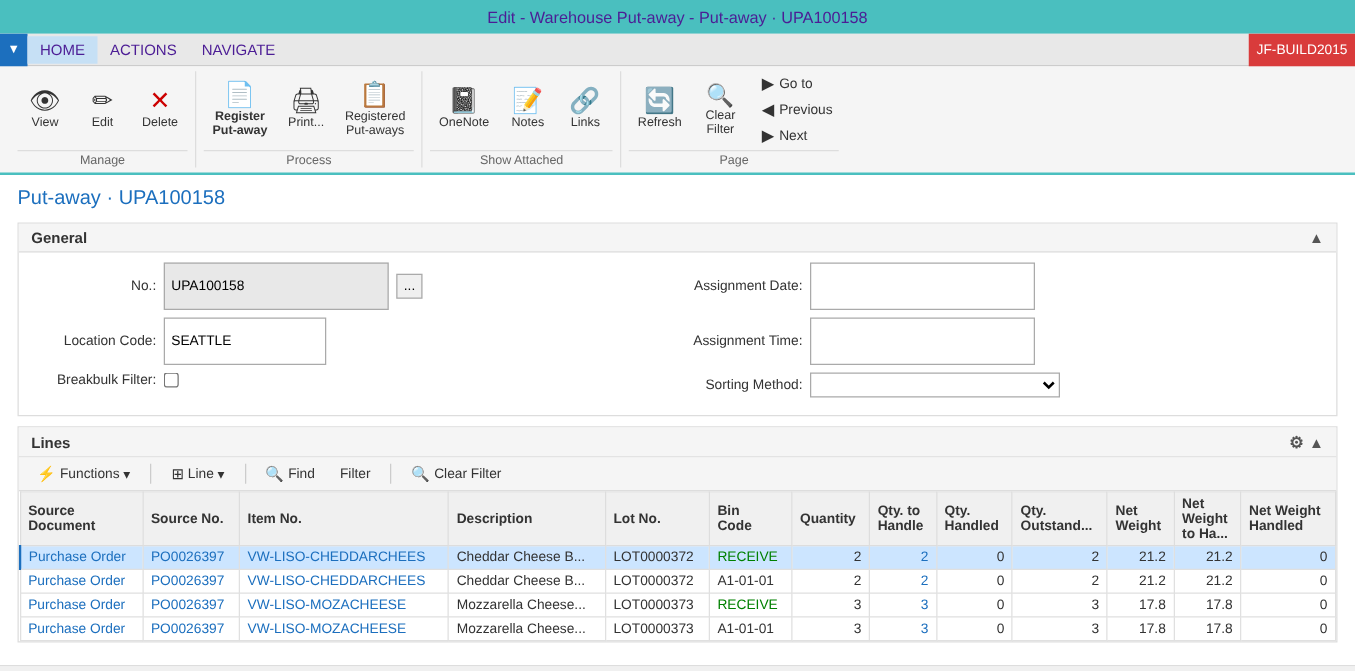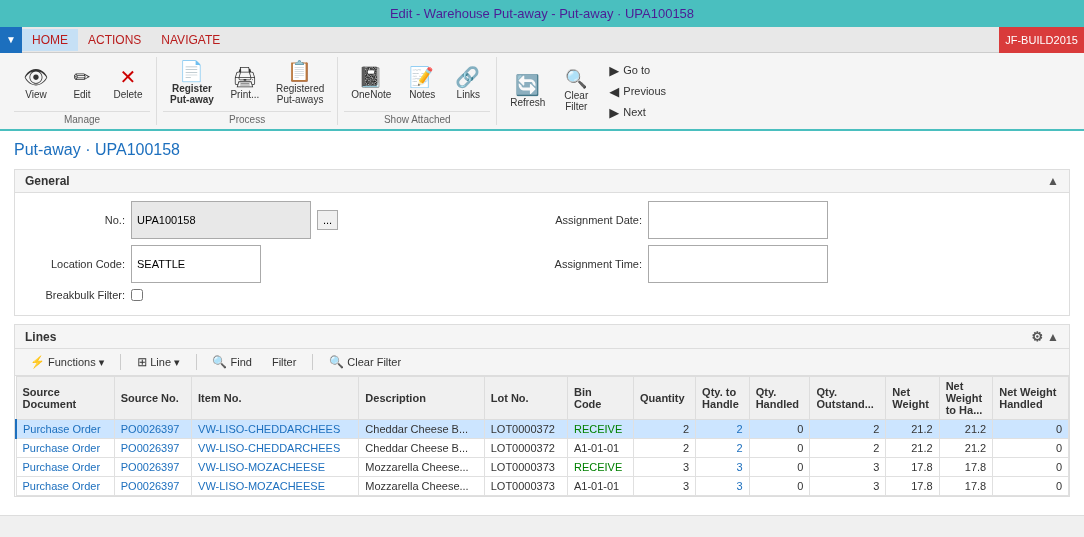--- a/index.html
+++ b/index.html
@@ -29,21 +29,21 @@
       width: 22px;
       height: 26px;
       display: flex; align-items: center; justify-content: center;
       cursor: pointer;
       font-size: 10px;
     }
     .menu-bar .menu-item {
       padding: 4px 10px;
       font-size: 12px;
       cursor: pointer;
-      color: #b91c1c;
+      color: #4c1d95;
     }
     .menu-bar .menu-item:hover, .menu-bar .menu-item.active {
       background: #c6e0f5;
     }
     .menu-bar .build-badge {
       margin-left: auto;
       background: #d93b3b;
       color: white;
       padding: 2px 6px;
       font-size: 11px;
@@ -298,20 +298,21 @@
         <div class="ribbon-small-btn">
           <span class="small-icon">◀</span>
           <span>Previous</span>
         </div>
         <div class="ribbon-small-btn">
           <span class="small-icon">▶</span>
           <span>Next</span>
         </div>
       </div>
     </div>
+    <div class="ribbon-group-label">Page</div>
   </div>
 </div>
 
 <div class="page-content">
   <div class="page-title">Put-away · UPA100158</div>
 
   <div class="section">
     <div class="section-header">
       <span>General</span>
       <div class="section-header-right">
@@ -347,20 +348,26 @@
           <div class="form-row">
             <div class="form-field">
               <span class="form-label">Assignment Date:</span>
               <input class="form-input form-input-wide" type="text" value="" style="">
             </div>
           </div>
           <div class="form-row">
             <div class="form-field">
               <span class="form-label">Assignment Time:</span>
               <input class="form-input form-input-wide" type="text" value="" style="">
+            </div>
+          </div>
+          <div class="form-row">
+            <div class="form-field">
+              <span class="form-label">Sorting Method:</span>
+              <select class="form-select"></select>
             </div>
           </div>
         </div>
       </div>
     </div>
   </div>
 
   <div class="section">
     <div class="section-header">
       <span>Lines</span>

